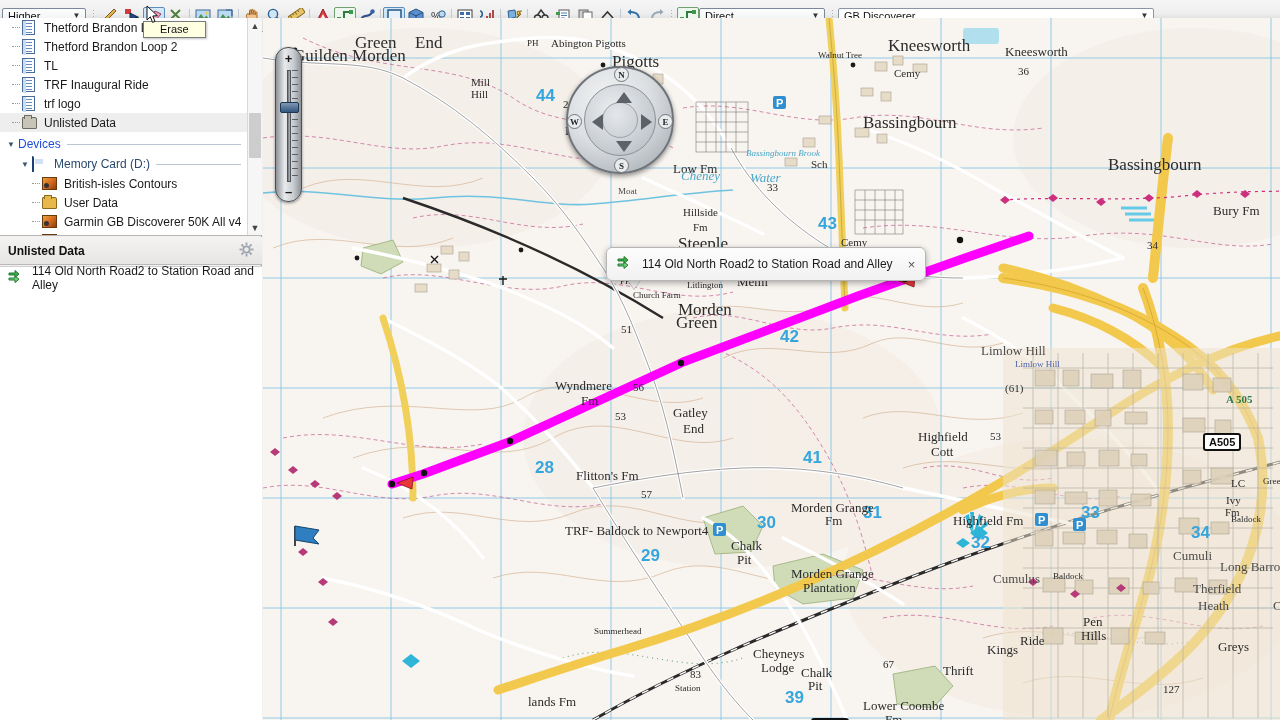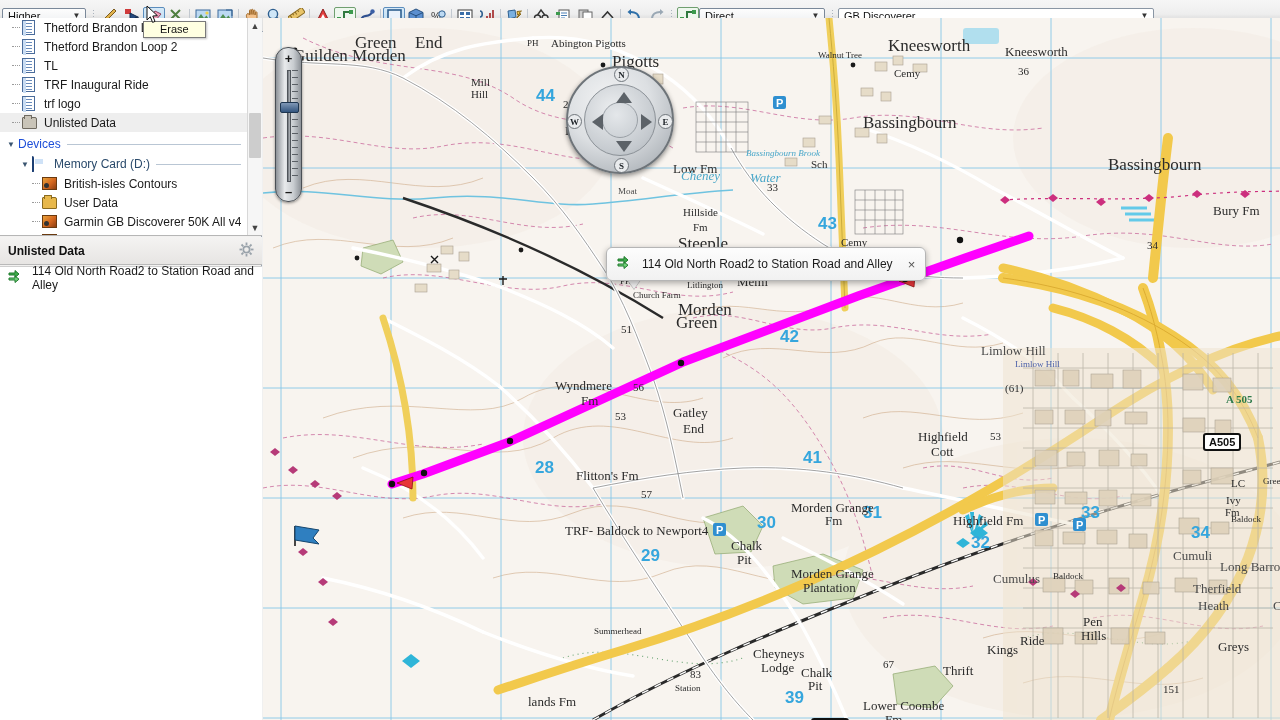--- a/index.html
+++ b/index.html
@@ -1015,21 +1015,21 @@
         <div class="mlabel med antiq" style="left: 910px; top: 530px;">Cumuli</div>
         <div class="mlabel med antiq" style="left: 957px; top: 541px;">Long Barrow</div>
         <div class="mlabel med antiq" style="left: 930px; top: 563px;">Therfield</div>
         <div class="mlabel med antiq" style="left: 935px; top: 580px;">Heath</div>
         <div class="mlabel med antiq" style="left: 1010px; top: 580px;">Cumuli</div>
         <div class="mlabel med" style="left: 724px; top: 600px; margin-top: 24px;">Kings</div>
         <div class="mlabel med" style="left: 757px; top: 615px;">Ride</div>
         <div class="mlabel med" style="left: 820px; top: 596px;">Pen</div>
         <div class="mlabel med" style="left: 818px; top: 610px;">Hills</div>
         <div class="mlabel med" style="left: 955px; top: 621px;">Greys</div>
-        <div class="mlabel sm" style="left: 900px; top: 665px;">151</div>
+        <div class="mlabel sm" style="left: 900px; top: 665px;">127</div>
         <div class="mlabel med" style="left: 895px; top: 700px;">Duckpuddle</div>
         <div class="mlabel med" style="left: 680px; top: 645px;">Thrift</div>
         <div class="mlabel sm" style="left: 620px; top: 640px;">67</div>
         <div class="mlabel med" style="left: 600px; top: 680px;">Lower Coombe</div>
         <div class="mlabel med" style="left: 622px; top: 694px;">Fm</div>
         <div class="road-shield" style="left: 548px; top: 700px;">A505</div>
       </div>
 
     <div class="zoom-slider">
       <div class="zplus">+</div>

